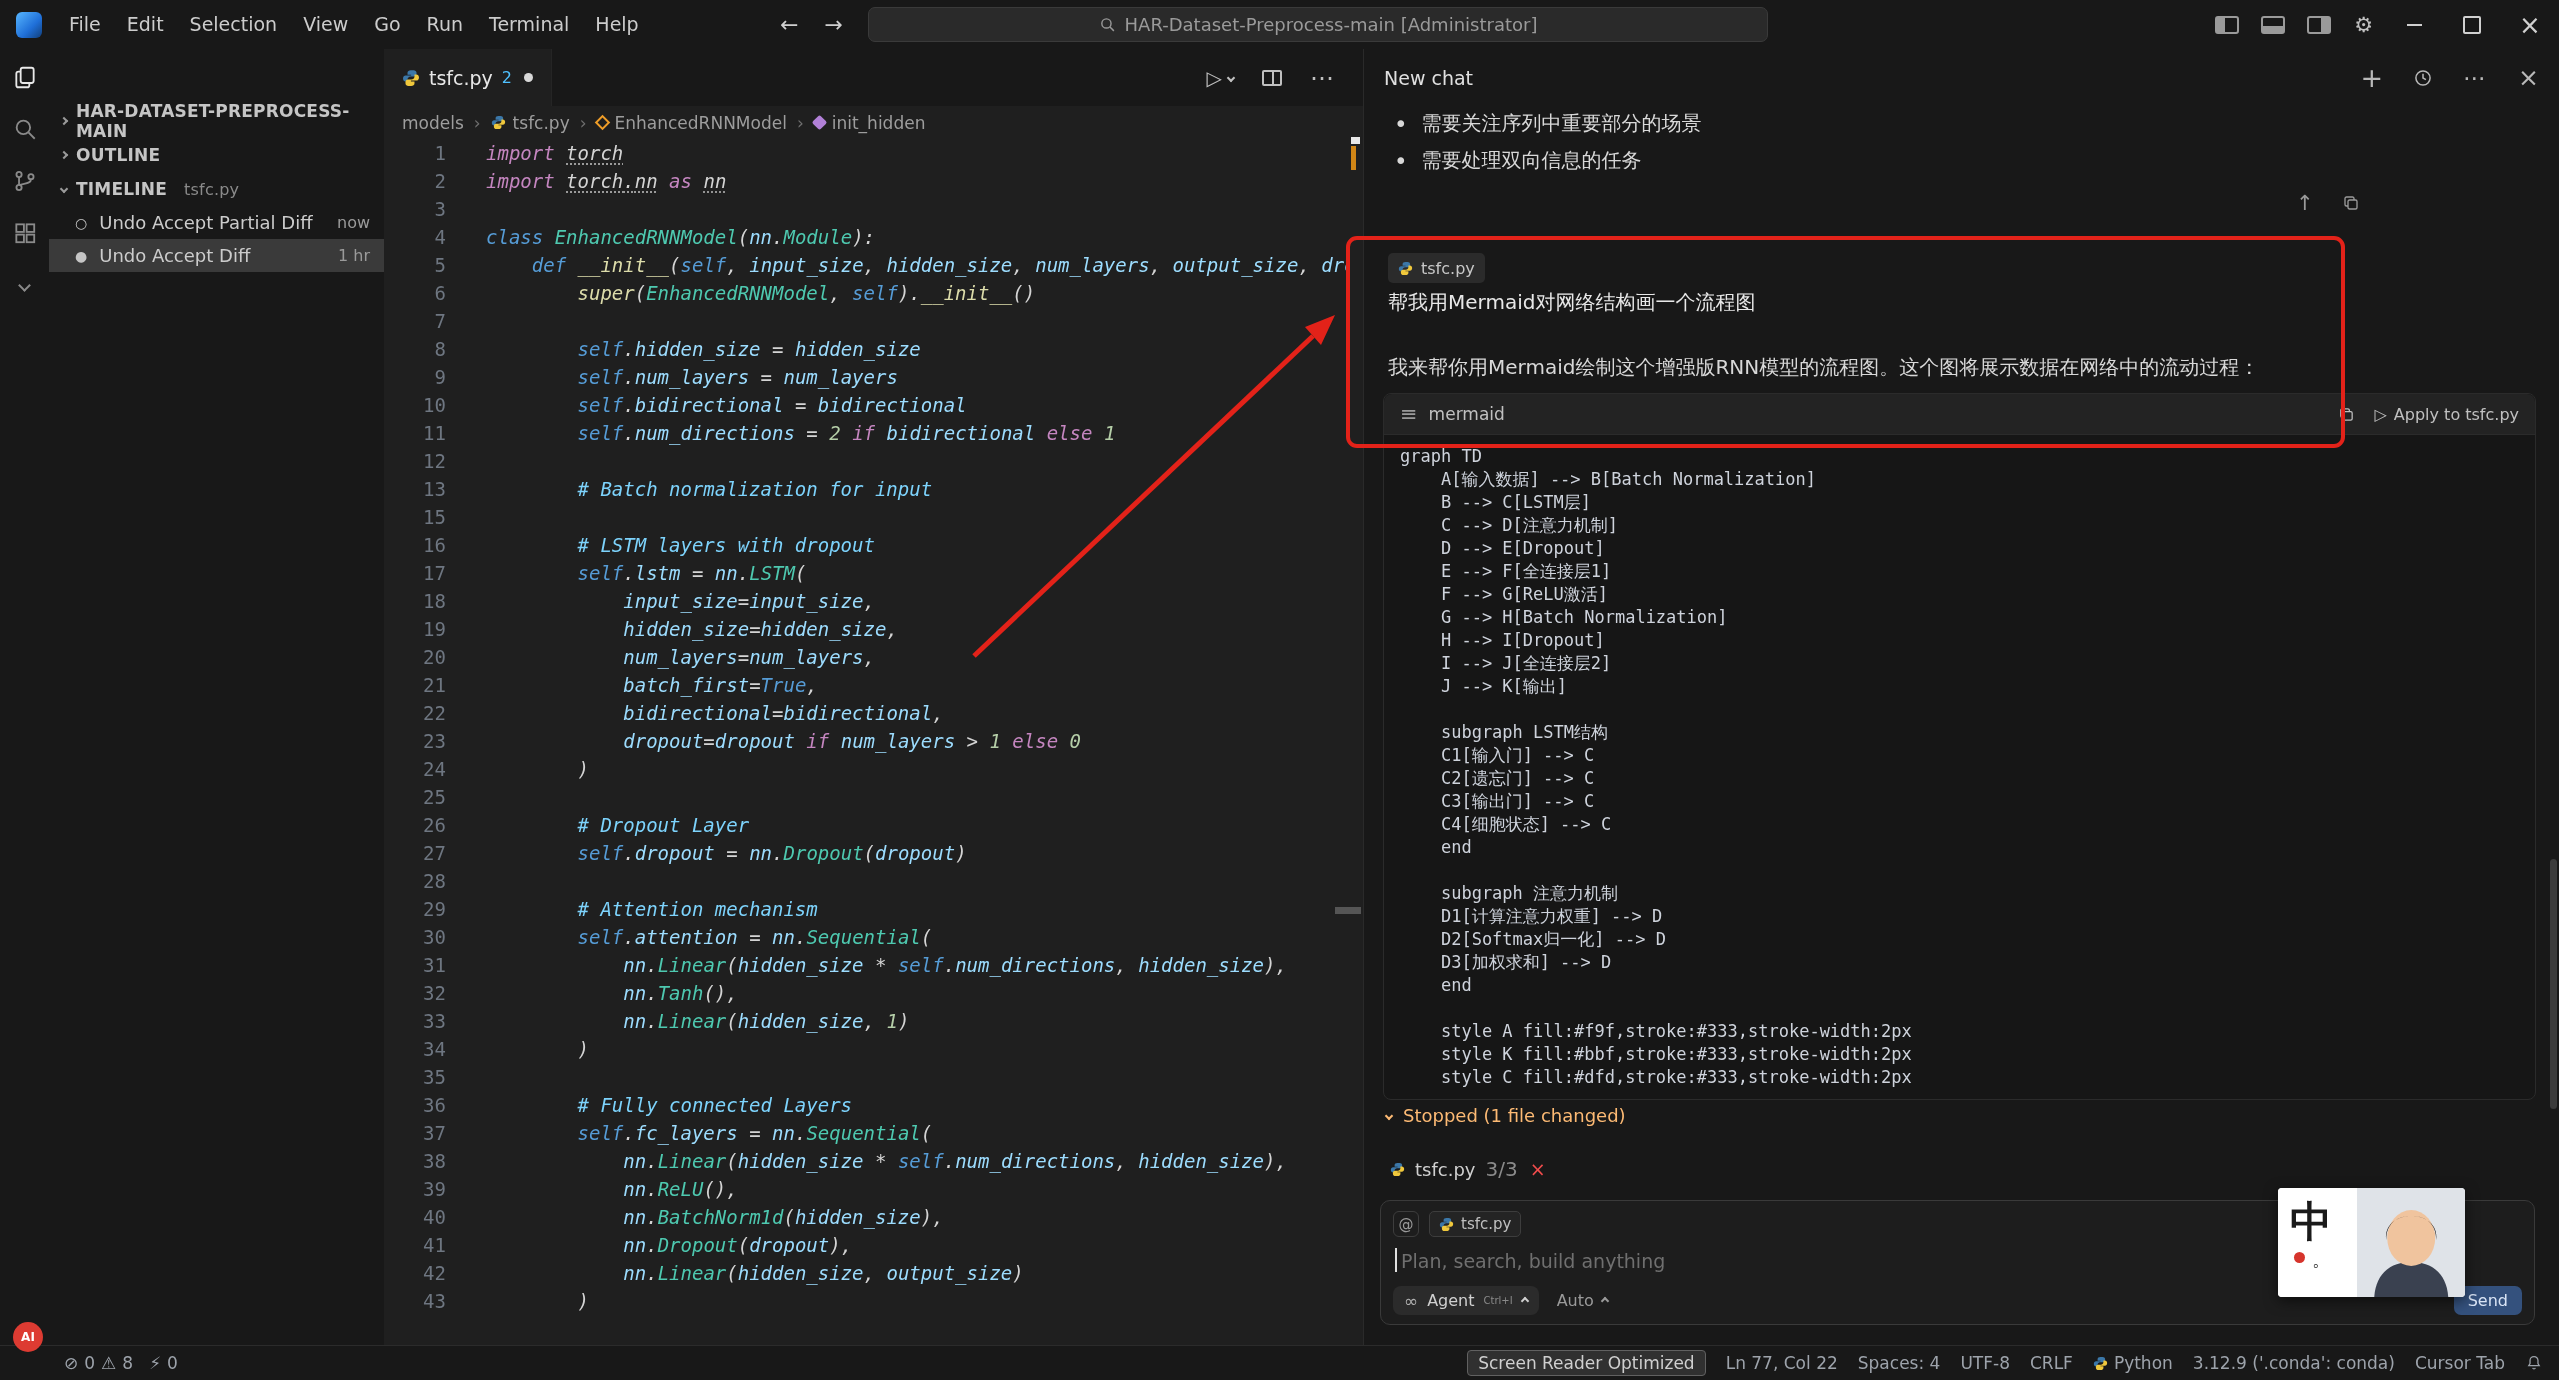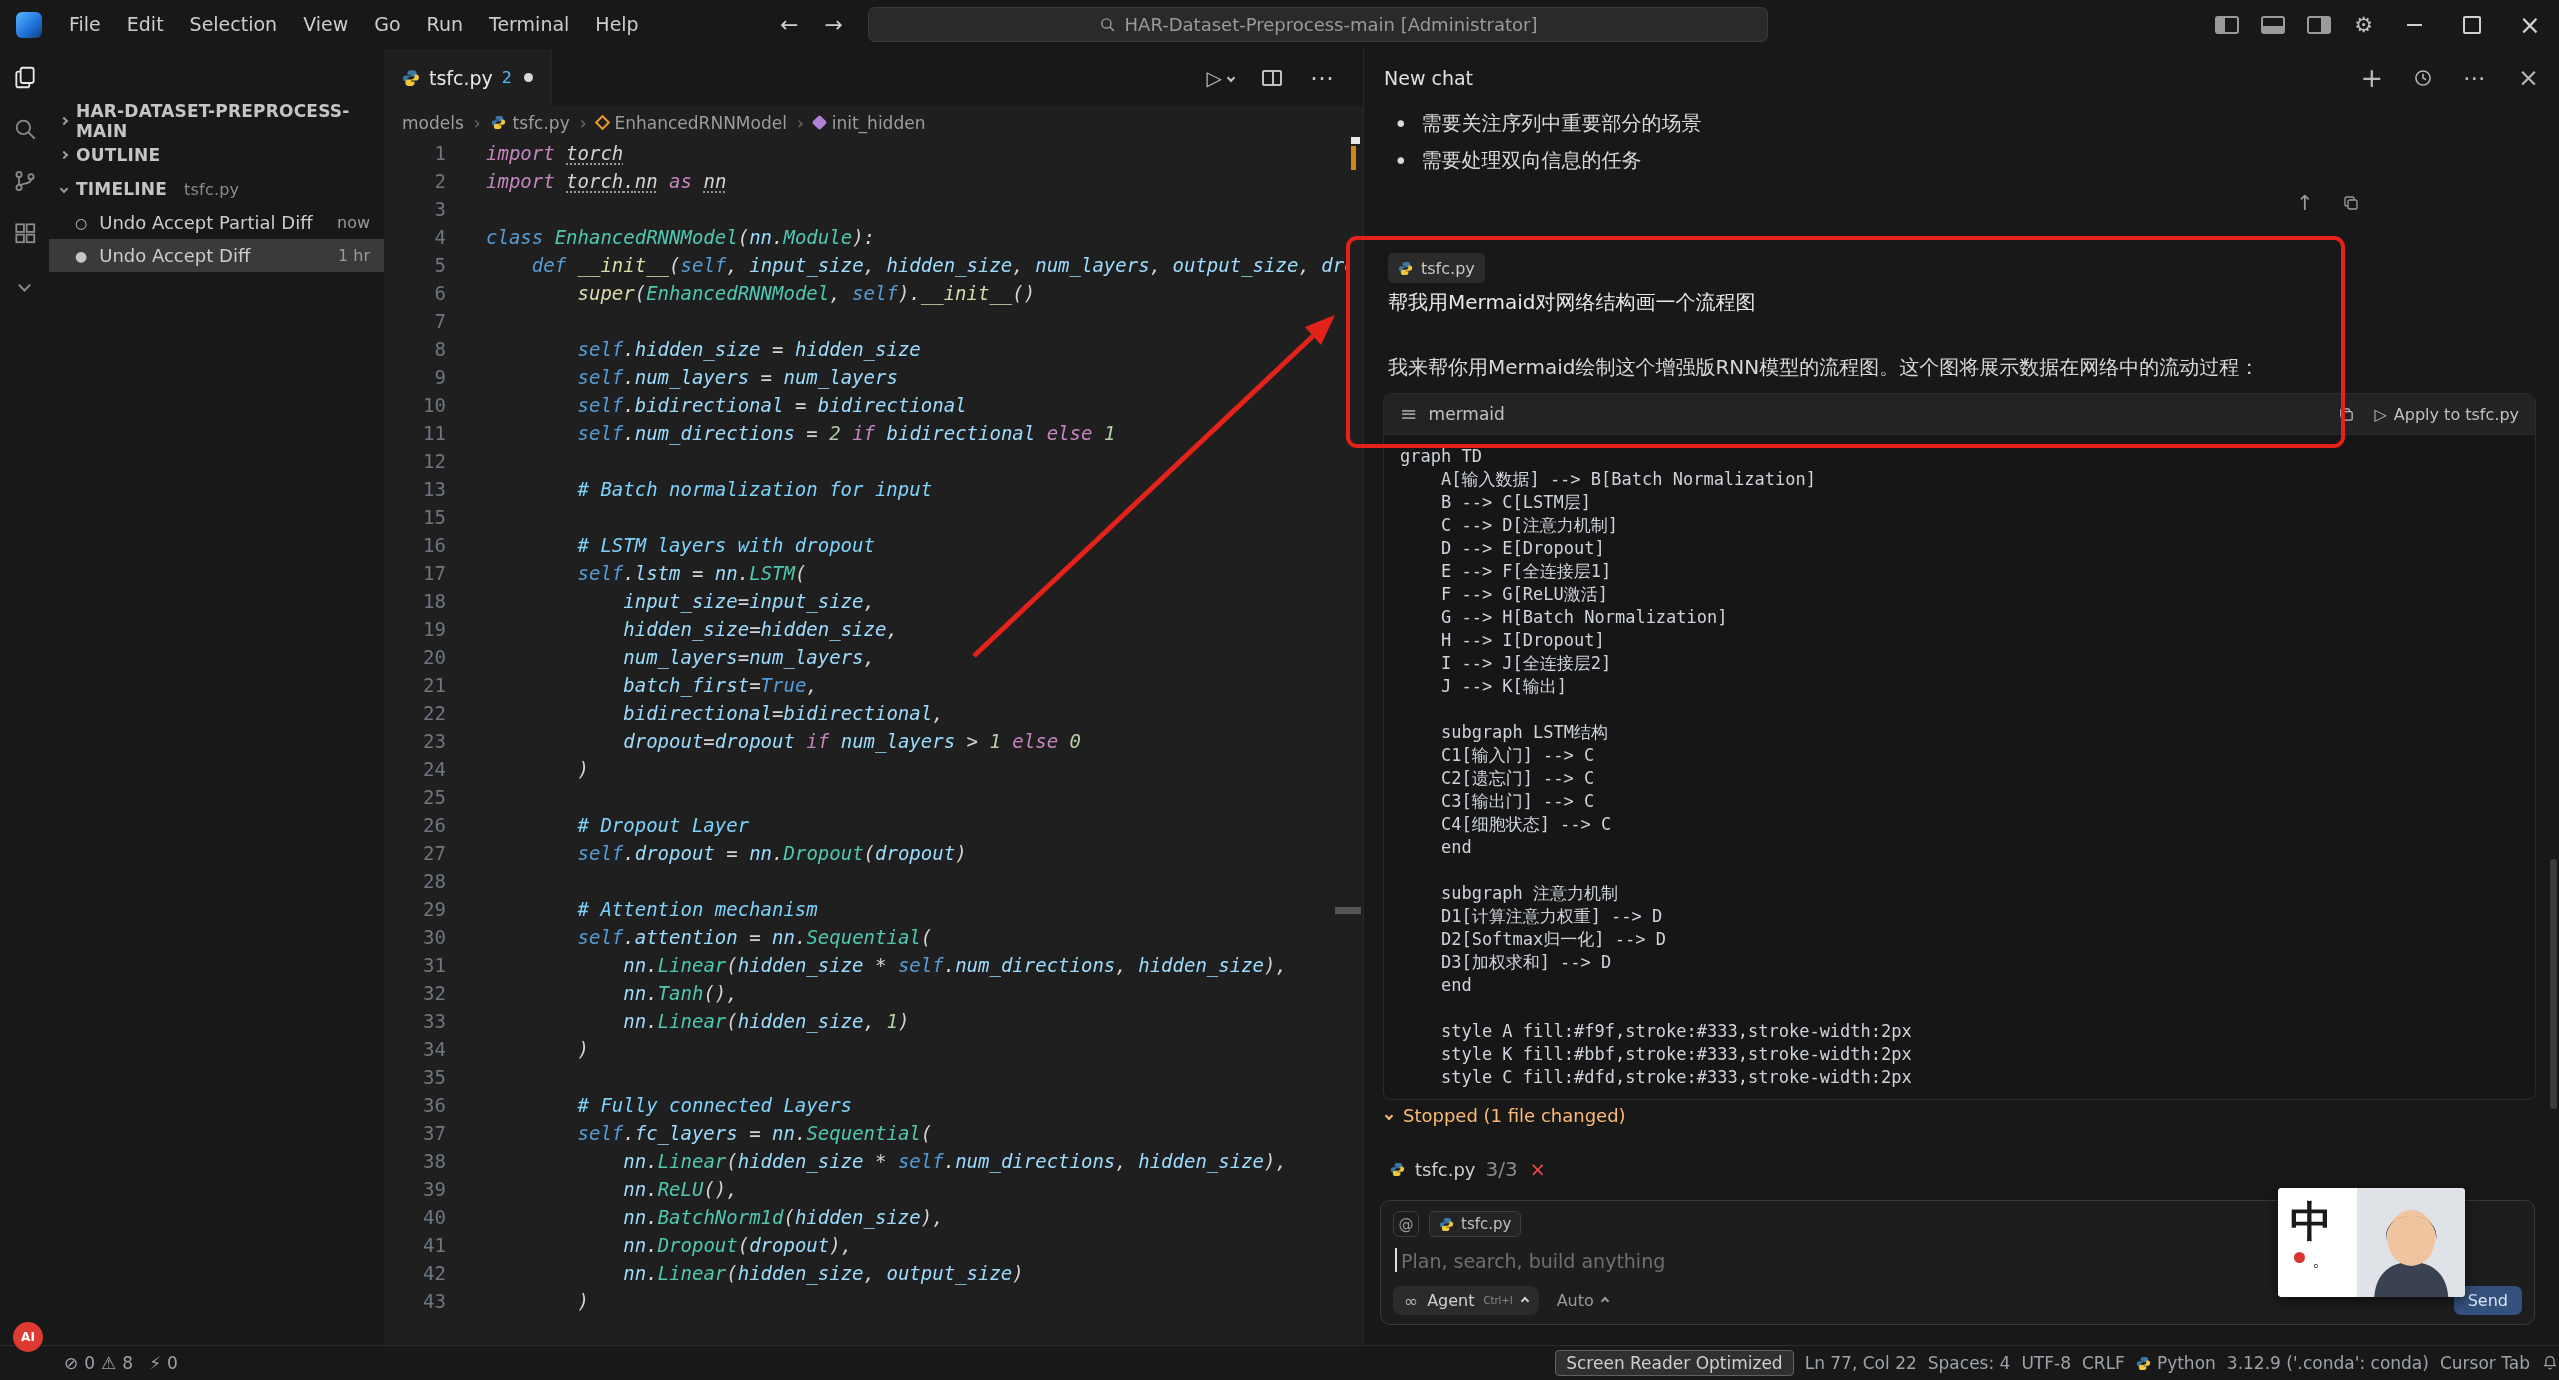--- a/index.html
+++ b/index.html
@@ -119,21 +119,21 @@
 .stk-left{width:42%;position:relative;background:#fff}
 .stk-char{position:absolute;left:12px;top:6px;font-size:42px;font-weight:bold;color:#1a1a1a}
 .stk-dot{position:absolute;left:16px;top:64px;width:11px;height:11px;background:#d6342c;border-radius:50%}
 .stk-mark{position:absolute;left:34px;top:60px;font-size:18px;color:#222}
 .stk-photo{flex:1}
 
 
 .statusbar{position:absolute;left:0;right:0;bottom:0;height:35px;background:#181818;border-top:1px solid #2b2b2b;display:flex;align-items:center;font-size:17px;color:#9da3ab;z-index:15}
 .sb-left{display:flex;align-items:center;gap:16px;margin-left:64px}
 .sb-it{display:flex;align-items:center;gap:6px}
-.sb-right{margin-left:auto;display:flex;align-items:center;gap:11px;}
+.sb-right{margin-left:auto;display:flex;align-items:center;gap:20px;padding-right:16px}
 .sb-chip{border:1px solid #616161;background:#303030;border-radius:4px;padding:2px 10px;color:#cfcfcf}
 
 
 .annot{position:absolute;left:0;top:0;z-index:60;pointer-events:none}
 </style>
 </head>
 <body>
 
 <div class="titlebar">
   <div class="tb-logo"></div>

